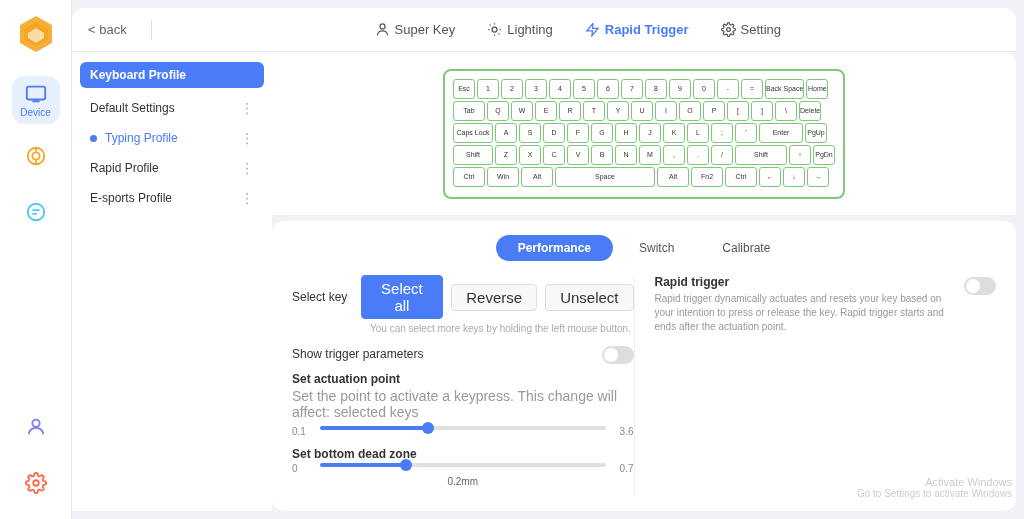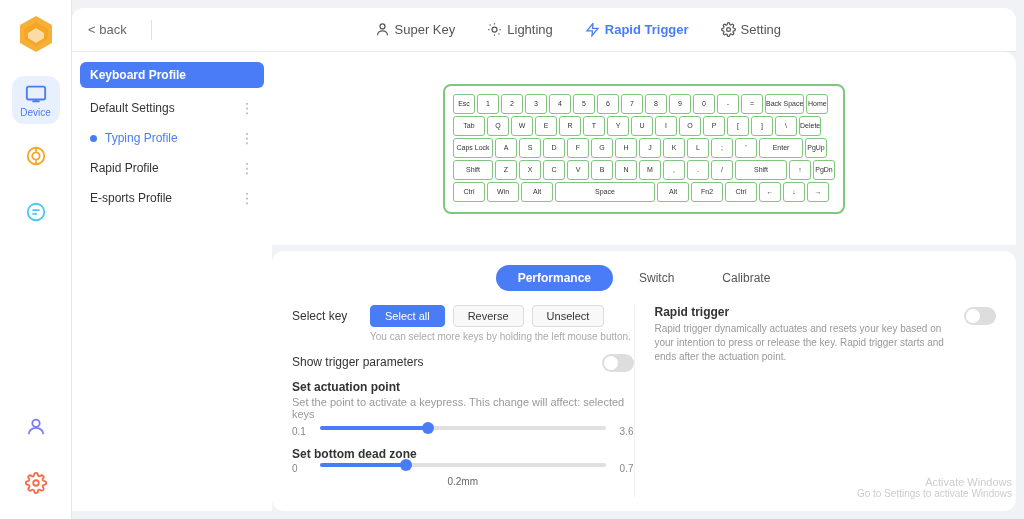--- a/index.html
+++ b/index.html
@@ -278,21 +278,21 @@
     .select-key-label {
       font-size: 12px;
       color: #333;
       font-weight: 500;
       width: 70px;
     }
     .sel-btn {
       padding: 4px 14px;
       border: 1px solid #ddd;
       border-radius: 4px;
-      font-size: 11px;
+      font-size: 15px;
       cursor: pointer;
       background: #f8f8f8;
       color: #333;
     }
     .sel-btn.primary {
       background: #4a7cf8;
       color: #fff;
       border-color: #4a7cf8;
     }
     .hint-text {
@@ -305,21 +305,21 @@
     .param-section {
       margin-bottom: 10px;
     }
     .param-title {
       font-size: 12px;
       font-weight: 600;
       color: #333;
       margin-bottom: 2px;
     }
     .param-subtitle {
-      font-size: 11px;
+      font-size: 14px;
       color: #999;
       margin-bottom: 6px;
     }
     .slider-row {
       display: flex;
       align-items: flex-start;
       gap: 8px;
     }
     .slider-min, .slider-max {
       font-size: 10px;

